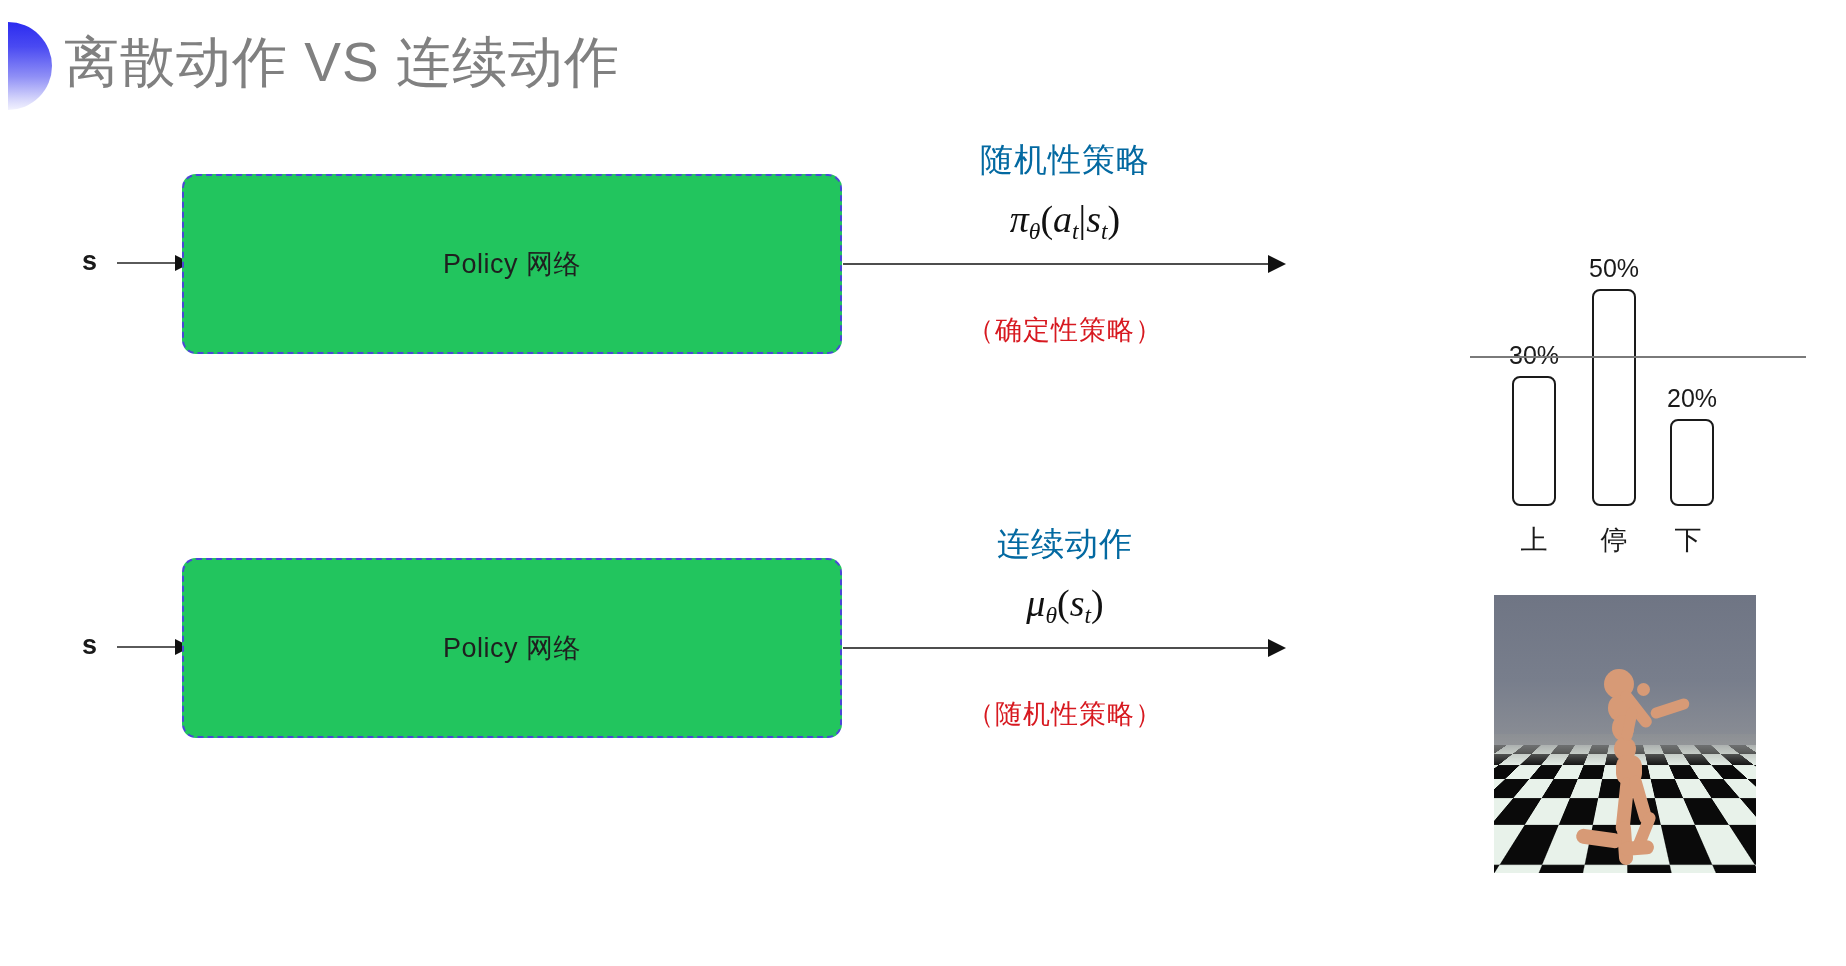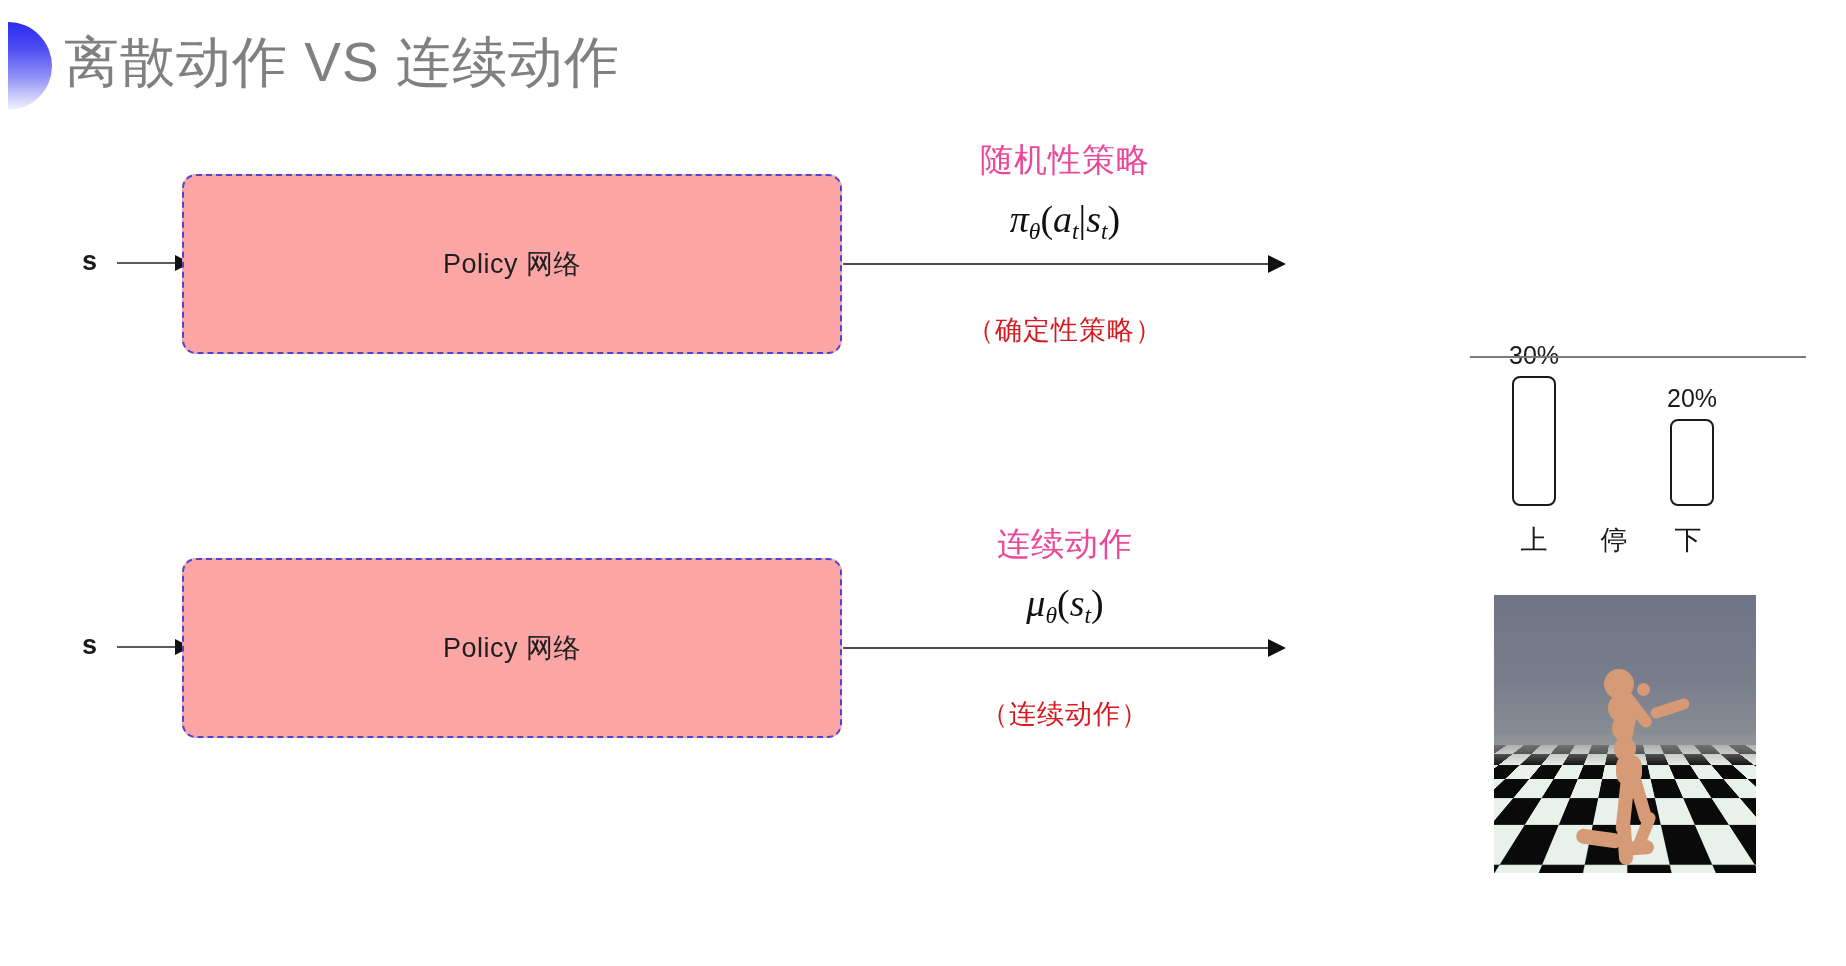--- a/index.html
+++ b/index.html
@@ -73,21 +73,21 @@
     border-left: 16px solid #111111;
     border-top: 8px solid transparent;
     border-bottom: 8px solid transparent;
   }
 
   
   .policy-box {
     position: absolute;
     border: 2px dashed #4b47d6;
     border-radius: 14px;
-    background: #fca5a5;
+    background: #22c55e;
     display: flex;
     align-items: center;
     justify-content: center;
   }
   .policy-label {
     font-size: 27px;
     color: #1f1f1f;
     letter-spacing: 0.5px;
     font-family: "Liberation Sans", sans-serif;
   }
@@ -109,21 +109,21 @@
     border-bottom: 9px solid transparent;
   }
 
   
   .annot {
     position: absolute;
     text-align: center;
   }
   .annot-title {
     font-size: 33px;
-    color: #ec4899;
+    color: #0369a1;
     white-space: nowrap;
     letter-spacing: 1px;
     font-family: "Liberation Sans", sans-serif;
   }
   .annot-formula {
     margin-top: 14px;
     font-size: 38px;
     color: #111111;
     white-space: nowrap;
     font-family: "Liberation Serif", "DejaVu Serif", serif;
@@ -273,20 +273,24 @@
     <div class="annot-note" style="left:940px; top:162px; width:250px;">（确定性策略）</div>
 
     <div class="chart">
       <div class="chart-plot">
 
         <div class="bar-col" style="left:42px;margin-top:37px;">
           <div class="bar-value">30%</div>
           <div class="bar-rect" style="height:130px;"></div>
         </div>
 
+        <div class="bar-col" style="left:122px;">
+          <div class="bar-value">50%</div>
+          <div class="bar-rect" style="height:217px;"></div>
+        </div>
 
         <div class="bar-col" style="left:200px;">
           <div class="bar-value">20%</div>
           <div class="bar-rect" style="height:87px;"></div>
         </div>
 
       </div>
 
       <div class="bar-cat" style="left:42px;">上</div>
       <div class="bar-cat" style="left:122px;">停</div>
@@ -308,21 +312,21 @@
 
     <div class="out-arrow" style="left:843px; top:117px; width:440px;"></div>
 
     <div class="annot" style="left:940px; top:-8px; width:250px;">
       <div class="annot-title">连续动作</div>
       <div class="annot-formula">
         <span>μ</span><span class="sub">θ</span><span class="up">(</span><span>s</span><span class="sub">t</span><span class="up">)</span>
       </div>
     </div>
 
-    <div class="annot-note" style="left:940px; top:166px; width:250px;">（连续动作）</div>
+    <div class="annot-note" style="left:940px; top:166px; width:250px;">（随机性策略）</div>
   </div>
 
   <div class="sim">
     <div class="sim-sky"></div>
     <div class="sim-floor"></div>
     <div class="sim-haze"></div>
 
     <div class="hum" style="left:110px; top:74px;  width:30px; height:30px;"></div>
     <div class="hum" style="left:114px; top:100px; width:22px; height:26px;"></div>
     <div class="hum" style="left:118px; top:120px; width:22px; height:26px;"></div>

